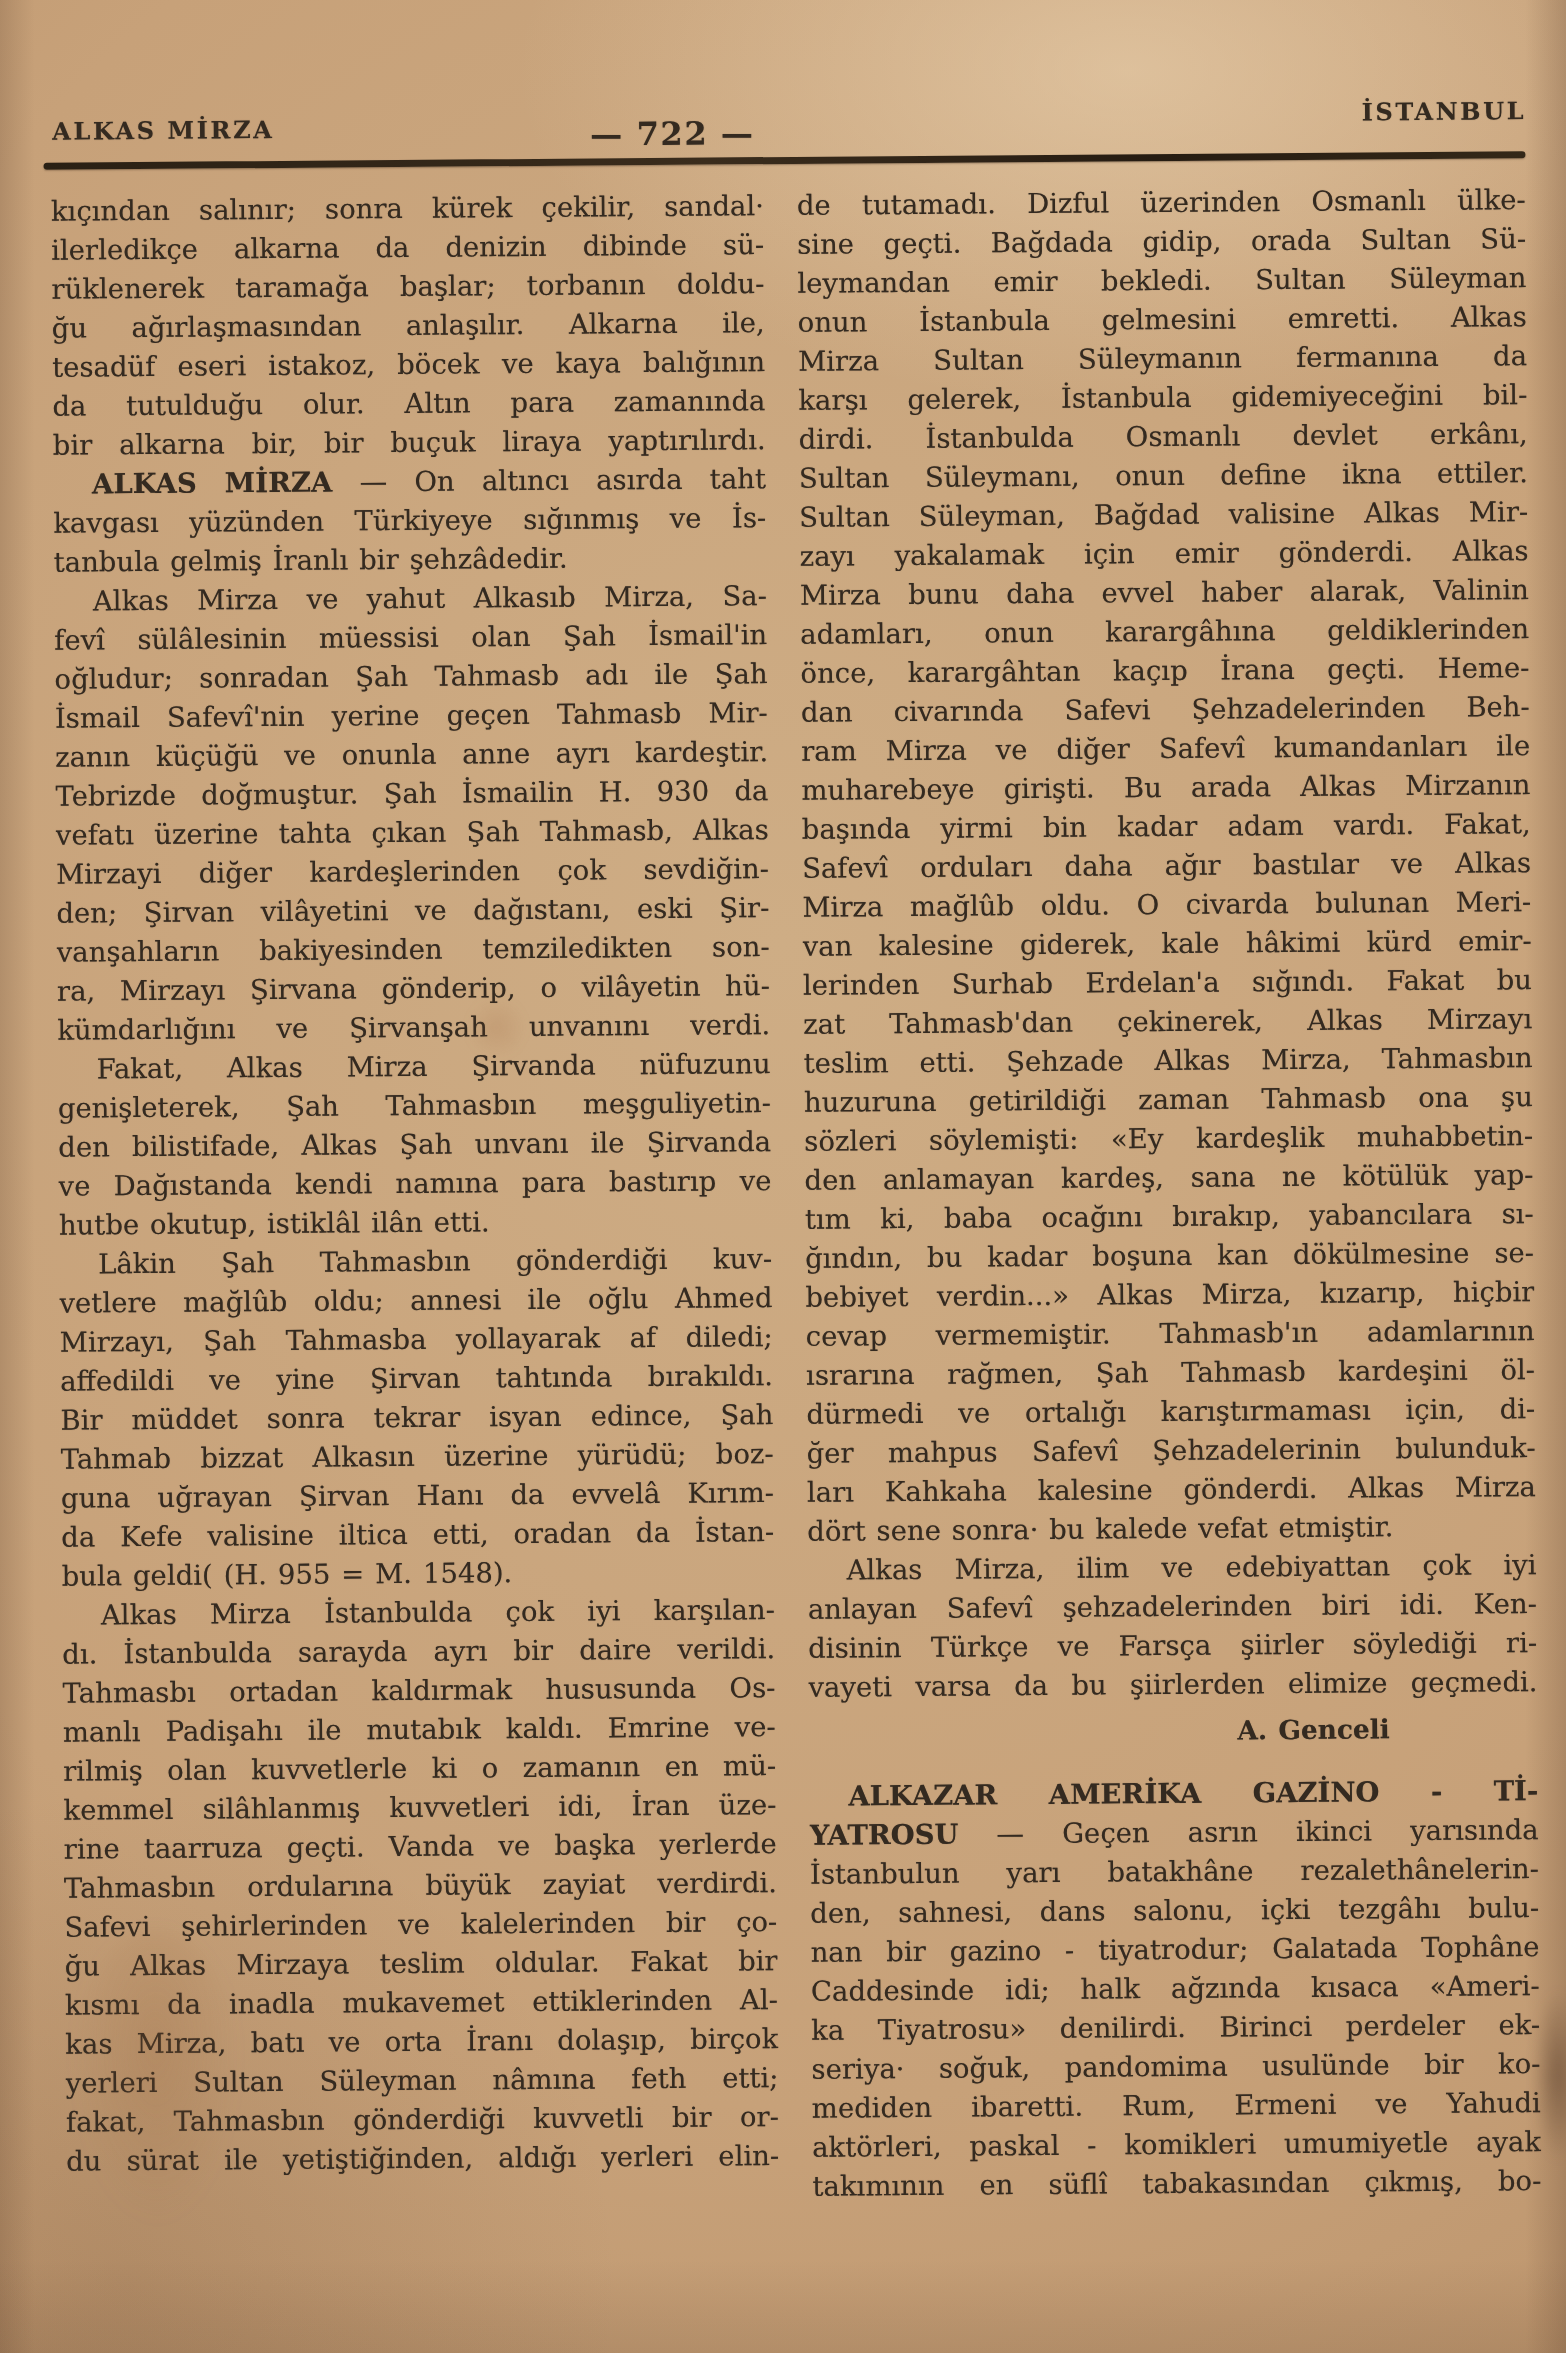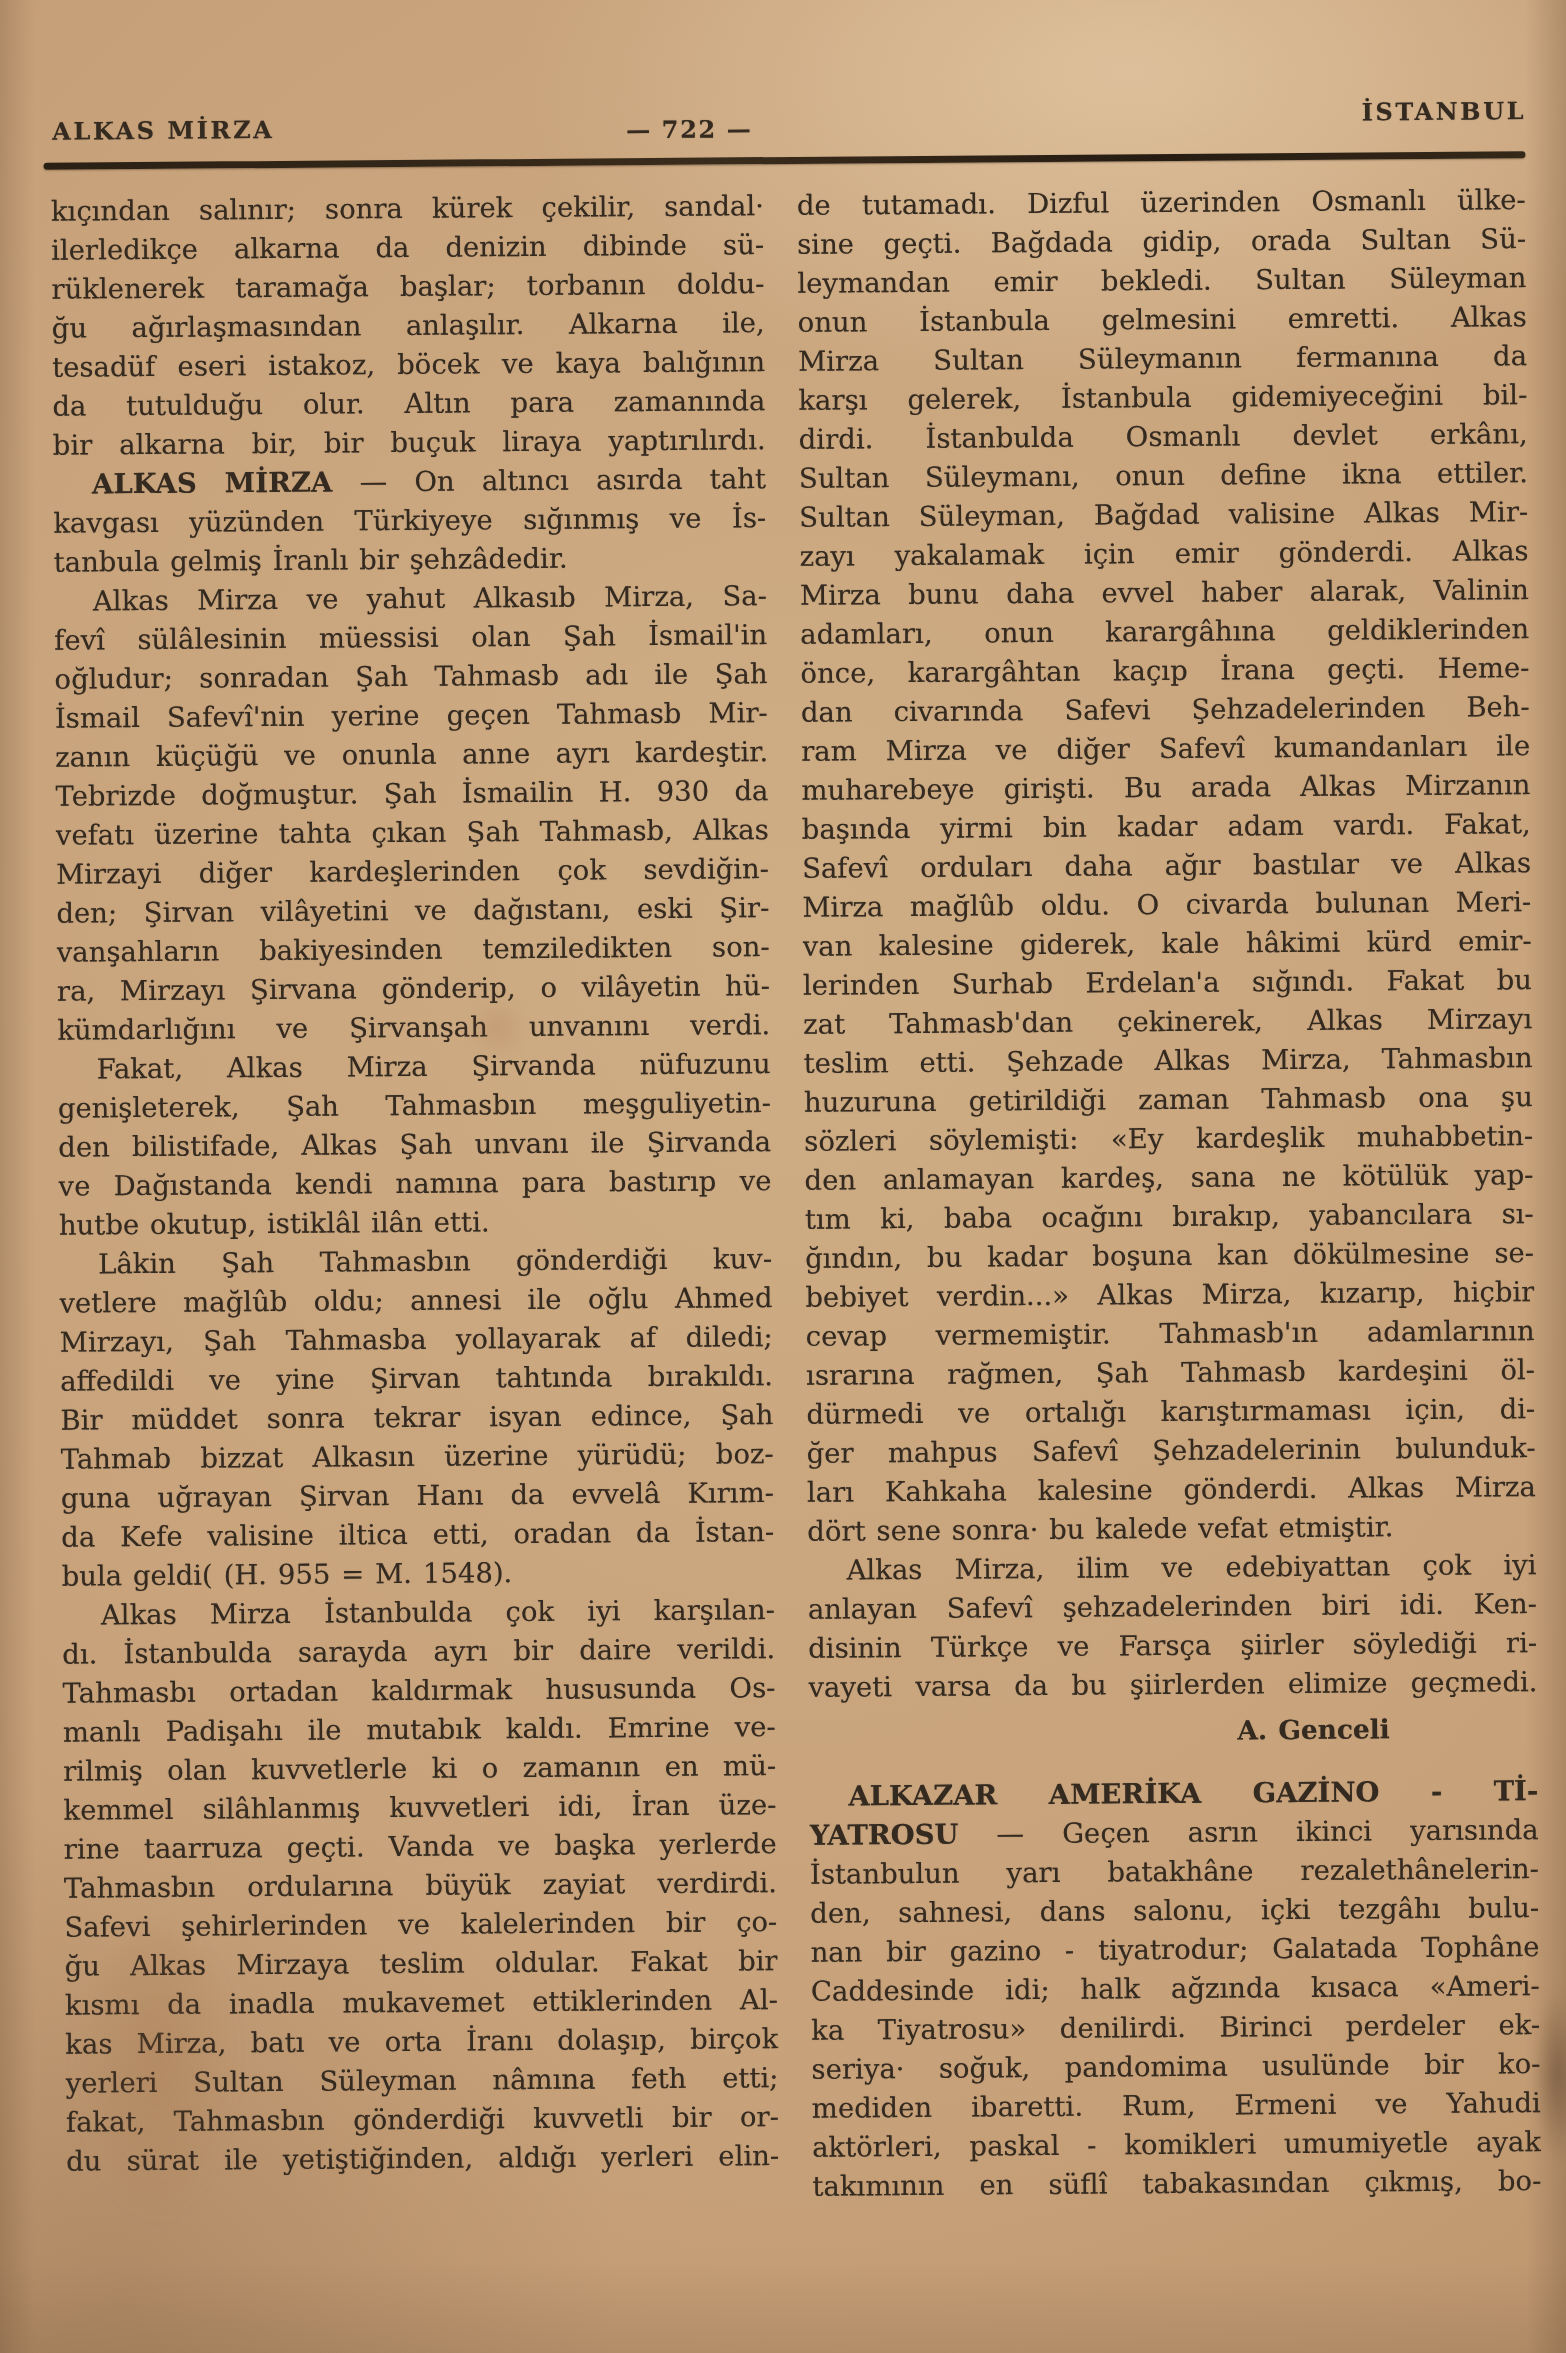--- a/index.html
+++ b/index.html
@@ -24,21 +24,21 @@
     position:absolute;inset:0;
     transform:rotate(-0.45deg);
     transform-origin:50% 42%;
   }
   
   .h-left,.h-center,.h-right{
     position:absolute;font-weight:bold;white-space:nowrap;
     text-shadow:0 0 1.1px rgba(52,42,32,.45);
   }
   .h-left{left:59px;top:111px;font-size:24px;letter-spacing:2.6px;}
-  .h-center{left:597px;top:114px;font-size:24px;letter-spacing:1.6px;margin-left:36px;}
+  .h-center{left:597px;top:114px;font-size:32px;letter-spacing:1.6px;}
   .h-right{right:33px;top:102px;font-size:24px;letter-spacing:2.6px;}
   .rule{
     position:absolute;left:50px;top:157px;width:1482px;height:6.9px;
     background:linear-gradient(90deg,#2a2014,#3a2c1c 45%,#261c12 75%,#342818);
     border-radius:3.7px;
     box-shadow:0 1.1px 1.6px rgba(60,40,25,.35);
   }
   
   .col{
     position:absolute;top:186px;

